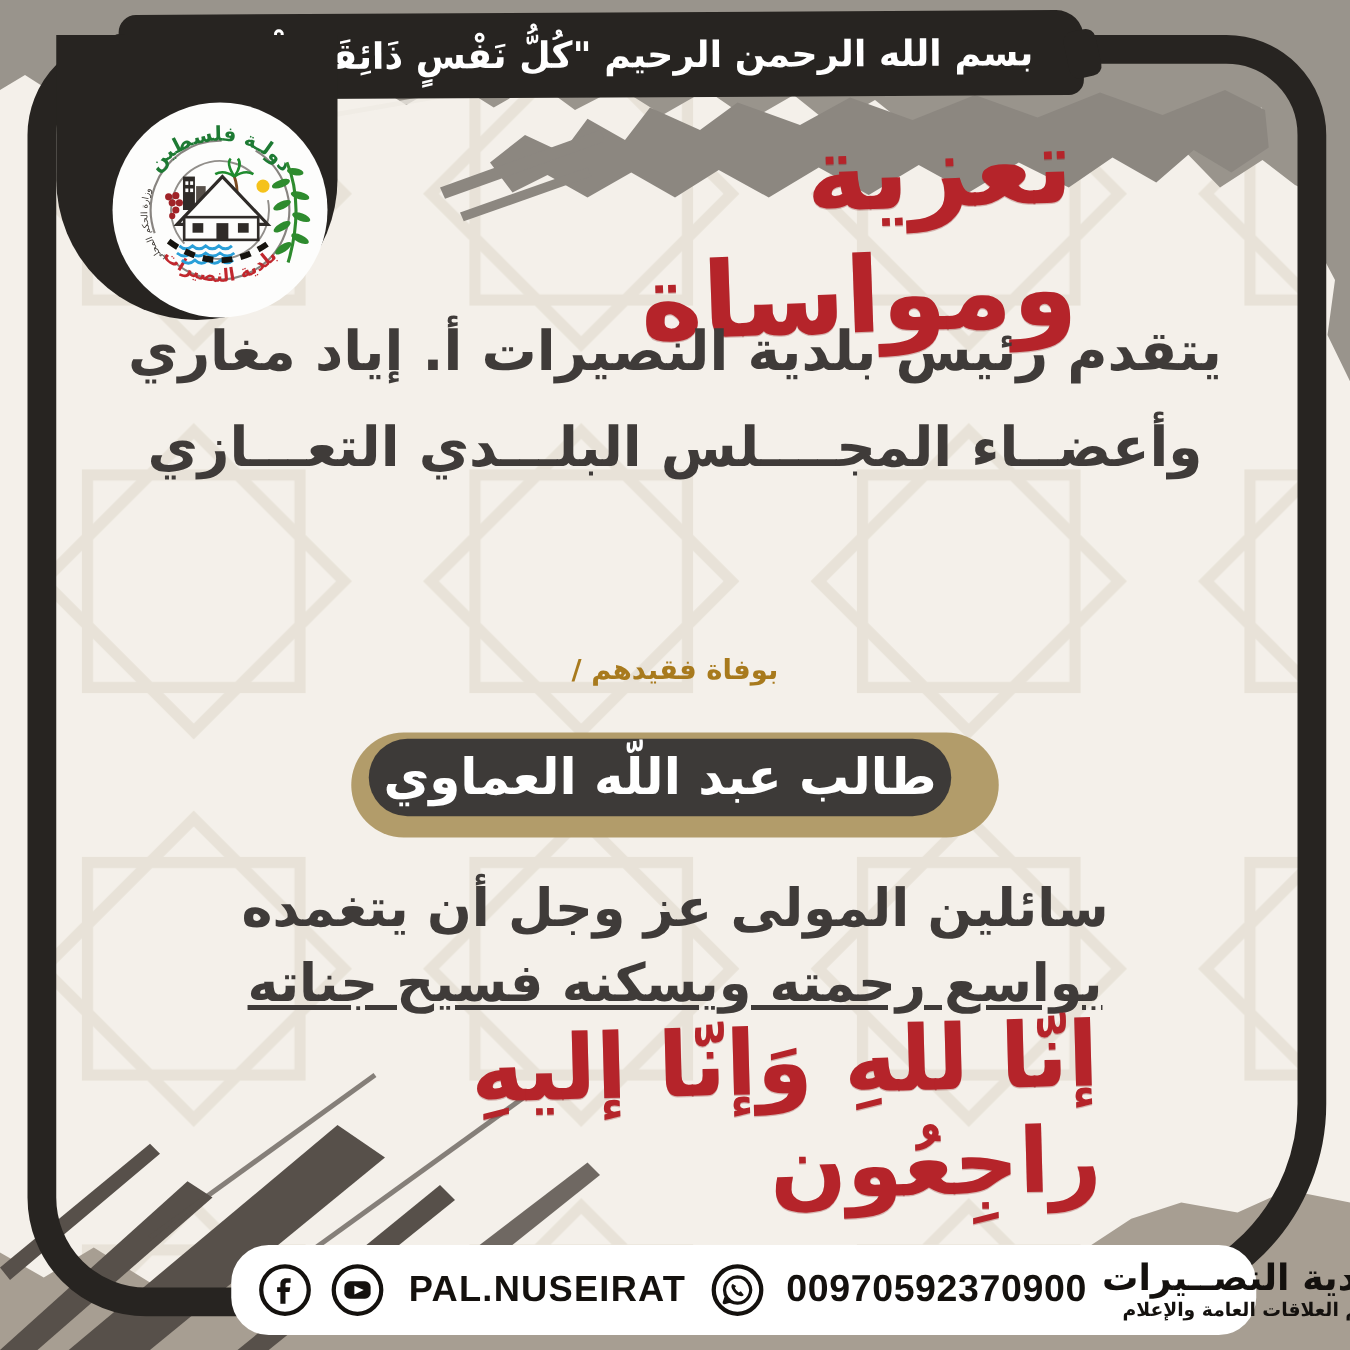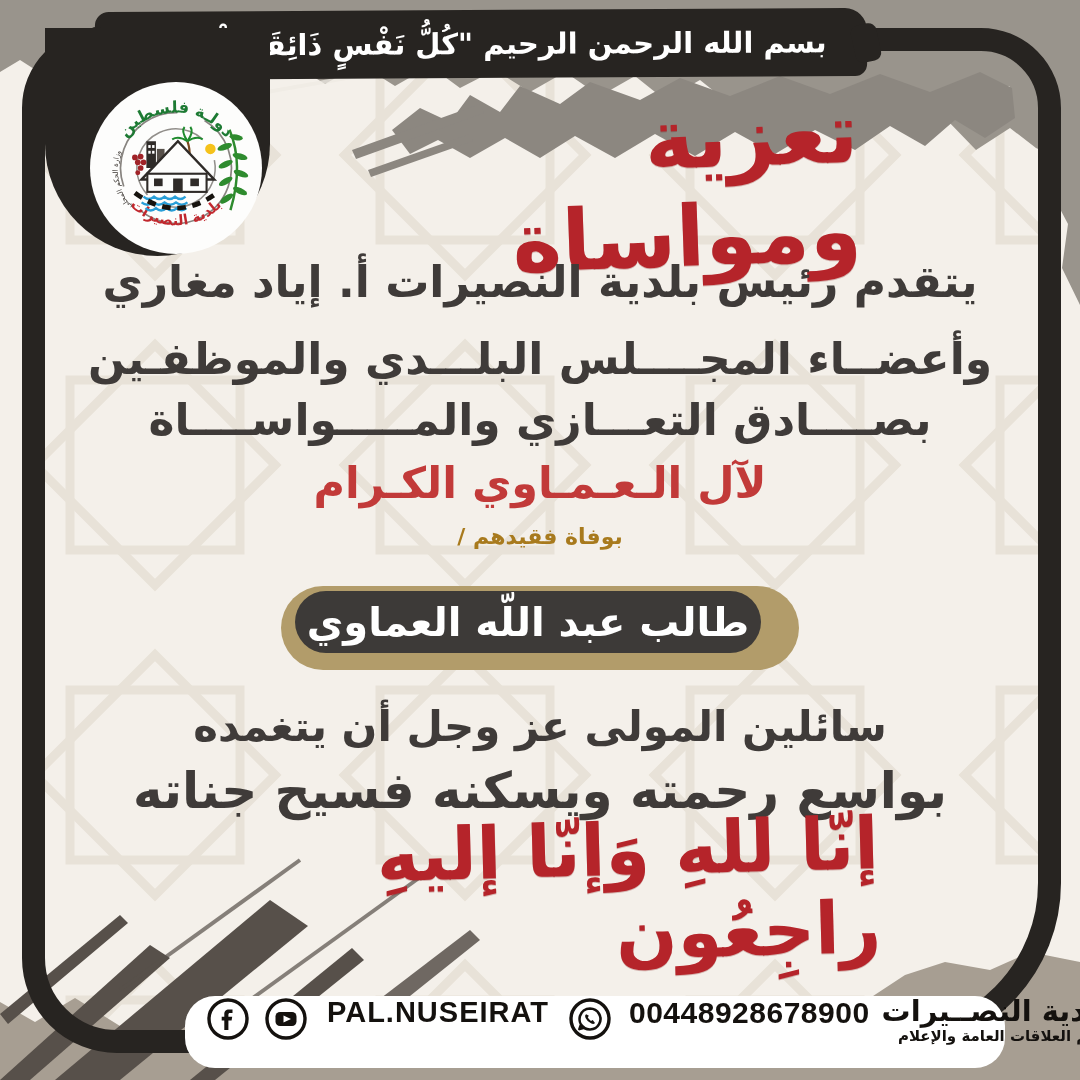--- a/index.html
+++ b/index.html
@@ -72,21 +72,21 @@
   .line{
     left:80px;width:920px;text-align:center;direction:rtl;z-index:5;
     color:var(--charcoal);font-weight:bold;white-space:nowrap;
   }
   .l1{top:256px;font-size:44px;}
   .l2{top:333px;font-size:44px;}
   .l3{top:394px;font-size:44px;}
   .l-family{top:458px;font-size:43px;color:var(--red-line);}
   .l-death{top:524px;font-size:22px;color:var(--gold);}
   .l-p1{top:702px;font-size:42px;}
-  .l-p2{top:762px;font-size:50px;}
+  .l-p2{top:762px;font-size:42px;text-decoration:underline;}
   .istirja{
     left:200px;top:834px;width:680px;height:120px;z-index:5;
     display:flex;align-items:center;justify-content:center;
     color:var(--accent-red);font-size:72px;font-weight:bold;direction:rtl;
     transform:rotate(-1.5deg);text-shadow:0 1px 0 rgba(120,0,0,.25);
   }
   
   .name-pill-outer{
     left:281px;top:586px;width:518px;height:84px;
     background:var(--tan);border-radius:42px;z-index:5;
@@ -94,21 +94,21 @@
   .name-pill-inner{
     position:absolute;left:14px;top:5px;right:38px;bottom:17px;
     background:#3d3a38;border-radius:31px;
     display:flex;align-items:center;justify-content:center;
   }
   .name-text{color:#fff;font-size:40px;font-weight:bold;direction:rtl;white-space:nowrap;}
   
   .footer-pill{
     left:185px;top:996px;width:820px;height:72px;
     background:var(--footer-bg);border-radius:30px;z-index:9;
-    display:flex;direction:ltr;
+    display:flex;align-items:center;direction:ltr;
     padding:0 18px 0 20px;box-sizing:border-box;gap:12px;
   }
   .soc{flex:0 0 auto;}
   .handle{font-family:"Liberation Sans",sans-serif;font-size:29px;font-weight:bold;color:#14110e;letter-spacing:1px;margin:0 6px;}
   .phone{font-family:"Liberation Sans",sans-serif;font-size:30px;font-weight:bold;color:#14110e;letter-spacing:.5px;margin-left:4px;}
   .org{margin-left:auto;text-align:center;direction:rtl;line-height:1.05;}
   .org-name{font-size:29px;font-weight:bold;color:#14110e;white-space:nowrap;}
   .org-dept{font-size:15px;font-weight:bold;color:#14110e;white-space:nowrap;margin-top:3px;}
   .bg-svg{left:0;top:0;z-index:1;}
   .brush-svg{left:0;top:0;z-index:3;}
@@ -245,23 +245,21 @@
             <ellipse cx="153" cy="58" rx="7" ry="3" transform="rotate(10 153 58)"></ellipse>
           </g>
         </g>
       </svg>
     </div>
   </div>
 
   <div class="abs title">تعزية ومواساة</div>
 
   <div class="abs line l1">يتقدم رئيس بلدية النصيرات أ. إياد مغاري</div>
-  <div class="abs line l2">وأعضــاء المجــــلس البلـــدي والموظفـين</div>
-  <div class="abs line l3">بصــــادق التعـــازي والمـــــواســــاة</div>
-  <div class="abs line l-family">لآل الـعـمـاوي الكـرام</div>
+  <div class="abs line l2">وأعضــاء المجــــلس البلـــدي التعـــازي</div>
   <div class="abs line l-death">بوفاة فقيدهم /</div>
 
   <div class="abs name-pill-outer">
     <div class="name-pill-inner">
       <span class="name-text">طالب عبد اللّه العماوي</span>
     </div>
   </div>
 
   <div class="abs line l-p1">سائلين المولى عز وجل أن يتغمده</div>
   <div class="abs line l-p2">بواسع رحمته ويسكنه فسيح جناته</div>
@@ -277,20 +275,20 @@
       <circle cx="23" cy="23" r="19" fill="#fff" stroke="#14110e" stroke-width="3.4"></circle>
       <rect x="12.5" y="16" width="21" height="14" rx="4.5" fill="#14110e"></rect>
       <path d="M20.5,19.5 L28,23 L20.5,26.5 Z" fill="#fff"></path>
     </svg>
     <span class="handle">PAL.NUSEIRAT</span>
     <svg class="soc" width="46" height="46" viewBox="0 0 46 46">
       <circle cx="23" cy="23" r="19" fill="#fff" stroke="#14110e" stroke-width="3.4"></circle>
       <path d="M23,12.5 a10.5,10.5 0 1 1 -9,16 l-1.6,4.6 l4.8,-1.4 a10.5,10.5 0 0 1 5.8,-19.2" fill="none" stroke="#14110e" stroke-width="2.6" stroke-linejoin="round"></path>
       <path fill="#14110e" d="M19.2,18.2 q-1.8,1.2 -0.6,3.7 q1.8,4 5.8,5.7 q2.4,1 3.6,-0.7 l-2.3,-2.9 l-1.7,0.9 q-2.3,-1.4 -3.2,-3.7 l1.1,-1.5 z"></path>
     </svg>
-    <span class="phone">00448928678900</span>
+    <span class="phone">00970592370900</span>
     <div class="org">
       <div class="org-name">بلــدية النصــيرات</div>
       <div class="org-dept">قسم العلاقات العامة والإعلام</div>
     </div>
   </div>
 
 </div>
 
 </body></html>

